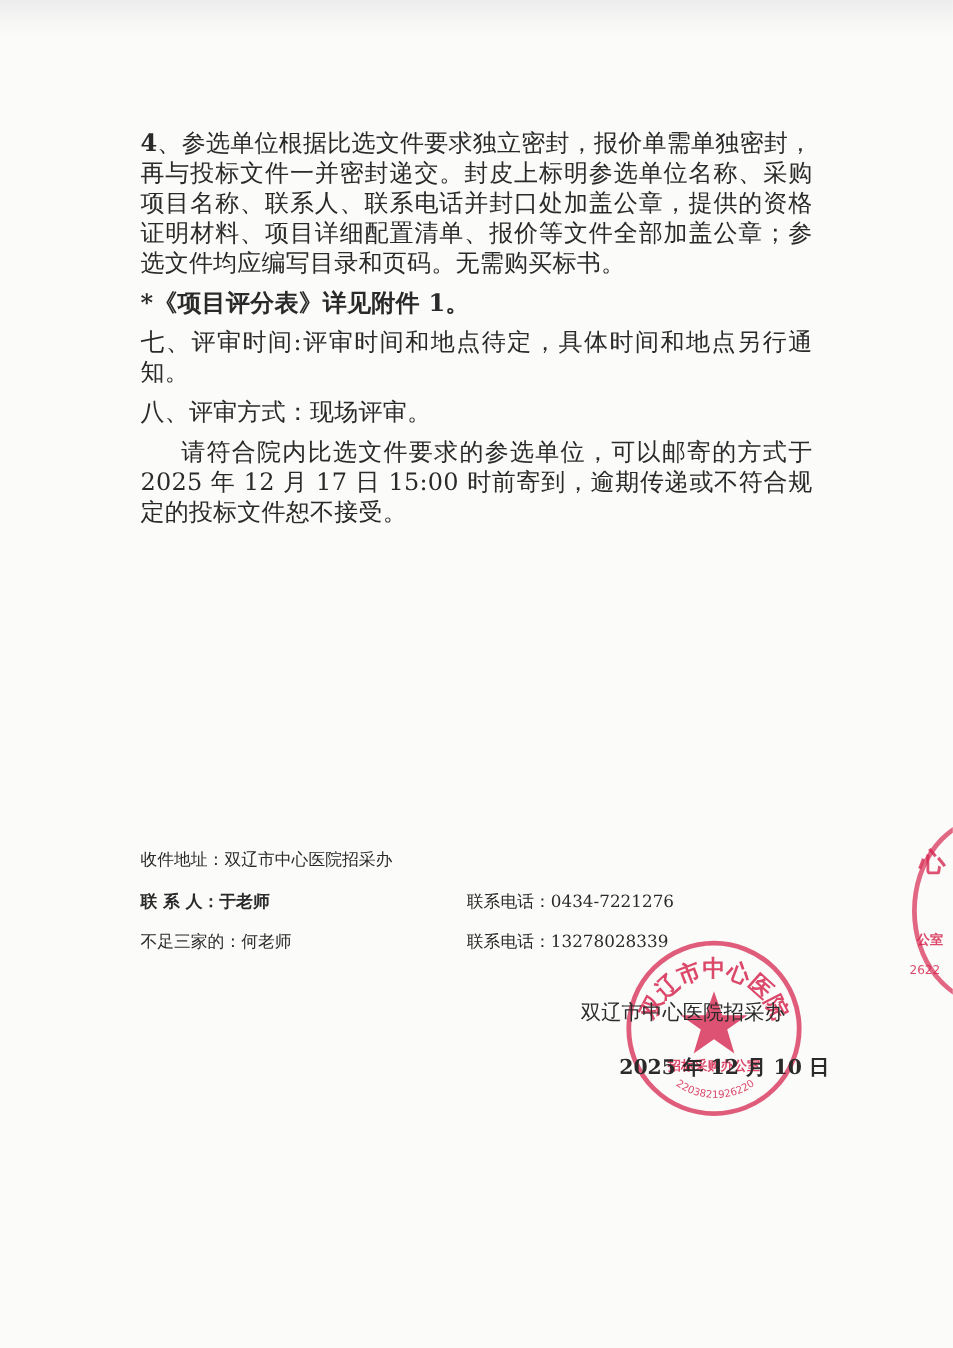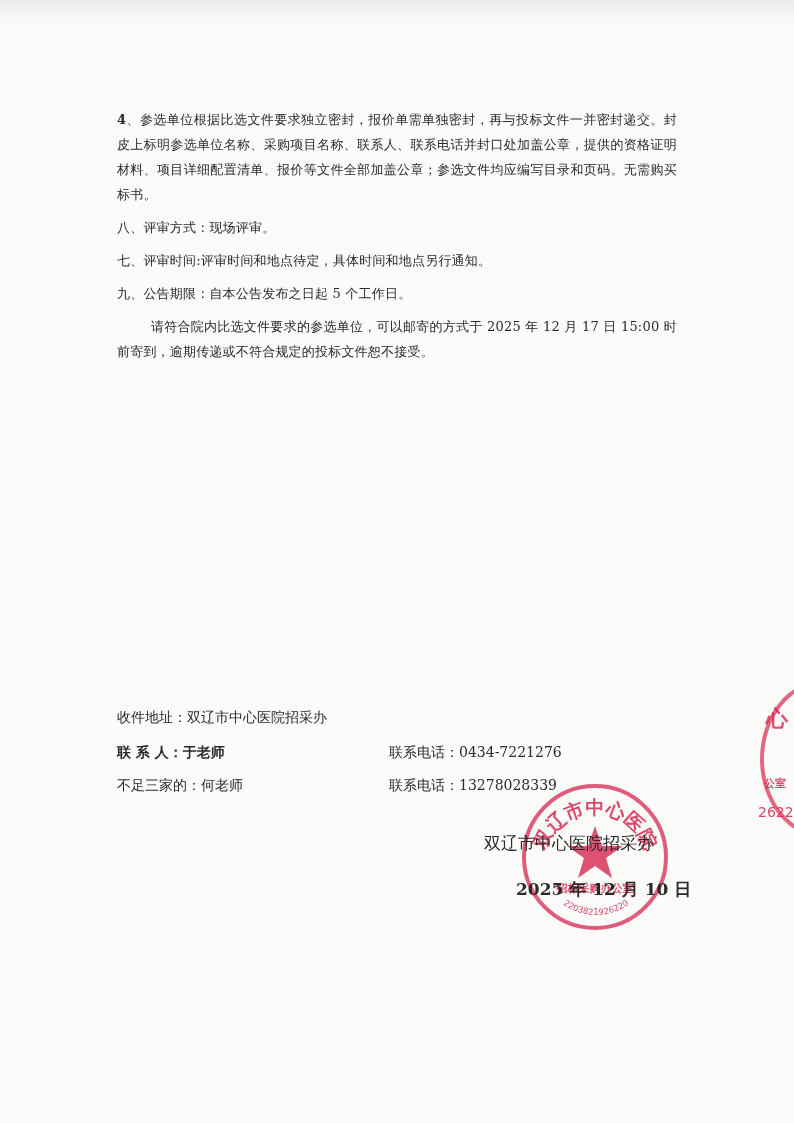--- a/index.html
+++ b/index.html
@@ -9,21 +9,21 @@
       font-family: "DejaVu Serif", "Liberation Serif", serif;
       color: #2a2a2a;
       position: relative;
     }
     .scan-band {
       position: absolute; left: 0; top: 0; width: 794px; height: 30px;
       background: linear-gradient(#ececec, #f6f6f5 60%, #fbfbfa);
     }
     .page { position: absolute; left: 117px; top: 107px; width: 560px; }
     .para {
-      font-size: 13px; line-height: 25px; margin: 0;
+      font-size: 20px; line-height: 25px; margin: 0;
       text-align: justify; letter-spacing: 0.2px;
     }
     .sect { margin-top: 8px; }
     .bold { font-weight: bold; }
     .indent { text-indent: 34px; }
     .contact-row { position: absolute; font-size: 14px; line-height: 24px; white-space: nowrap; }
     .sign { position: absolute; font-size: 17px; white-space: nowrap; }
     .stamp {
       position: absolute; left: 522px; top: 784px; width: 146px; height: 146px;
       border-radius: 50%; border: 4px solid rgba(214,40,80,0.75);
@@ -34,23 +34,23 @@
       position: absolute; left: 752px; top: 680px; width: 42px; height: 150px; overflow: hidden;
     }
   </style>
 </head>
 <body>
 
 <div class="scan-band"></div>
 
 <div class="page">
   <p class="para"><span class="bold">4</span><span id="p0">、参选单位根据比选文件要求独立密封，报价单需单独密封，再与投标文件一并密封递交。封皮上标明参选单位名称、采购项目名称、联系人、联系电话并封口处加盖公章，提供的资格证明材料、项目详细配置清单、报价等文件全部加盖公章；参选文件均应编写目录和页码。无需购买标书。</span></p>
+  <p class="para sect bold">*《项目评分表》详见附件 1。</p>
+  <p class="para sect">七、评审时间:评审时间和地点待定，具体时间和地点另行通知。</p>
   <p class="para sect">八、评审方式：现场评审。</p>
-  <p class="para sect">七、评审时间:评审时间和地点待定，具体时间和地点另行通知。</p>
-  <p class="para sect">九、公告期限：自本公告发布之日起 5 个工作日。</p>
   <p class="para sect indent" style="">请符合院内比选文件要求的参选单位，可以邮寄的方式于 2025 年 12 月 17 日 15:00 时前寄到，逾期传递或不符合规定的投标文件恕不接受。</p>
 </div>
 
 <div class="contact-row" style="left:117px; top:705px;">
   <span>收件地址：</span><span>双辽市中心医院招采办</span>
 </div>
 <div class="contact-row" style="left:117px; top:740px;font-weight:bold;">
   <span>联 系 人：</span><span>于老师</span>
 </div>
 <div class="contact-row" style="left:389px; top:740px;">
@@ -80,14 +80,14 @@
   </svg>
 </div>
 
 <div class="sign" style="left:484px; top:832px;">双辽市中心医院招采办</div>
 <div class="sign" style="left:516px; top:878px;font-weight:bold;">2025 年 12 月 10 日</div>
 
 <div class="stamp-edge">
   <div style="position:absolute; left:8px; top:0; width:120px; height:150px; border-radius:50%; border:4px solid rgba(214,40,80,0.7);"></div>
   <div style="position:absolute; left:14px; top:24px; font-size:22px; color:rgba(214,40,80,0.8); font-weight:bold; font-family:'DejaVu Sans',sans-serif;">心</div>
   <div style="position:absolute; left:12px; top:96px; font-size:11px; color:rgba(214,40,80,0.85); font-weight:bold; font-family:'DejaVu Sans',sans-serif;">公室</div>
-  <div style="position:absolute; left:6px; top:124px; font-size:14px; color:rgba(214,40,80,0.85); font-family:'DejaVu Sans',sans-serif;text-align:right;">2622</div>
+  <div style="position:absolute; left:6px; top:124px; font-size:10px; color:rgba(214,40,80,0.85); font-family:'DejaVu Sans',sans-serif;text-align:right;">2622</div>
 </div>
 
 </body></html>

